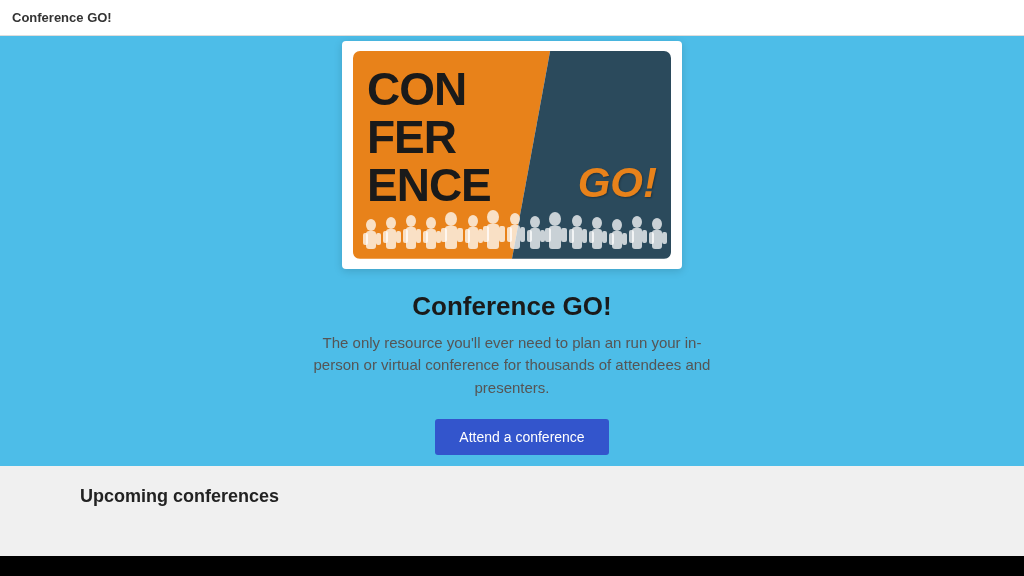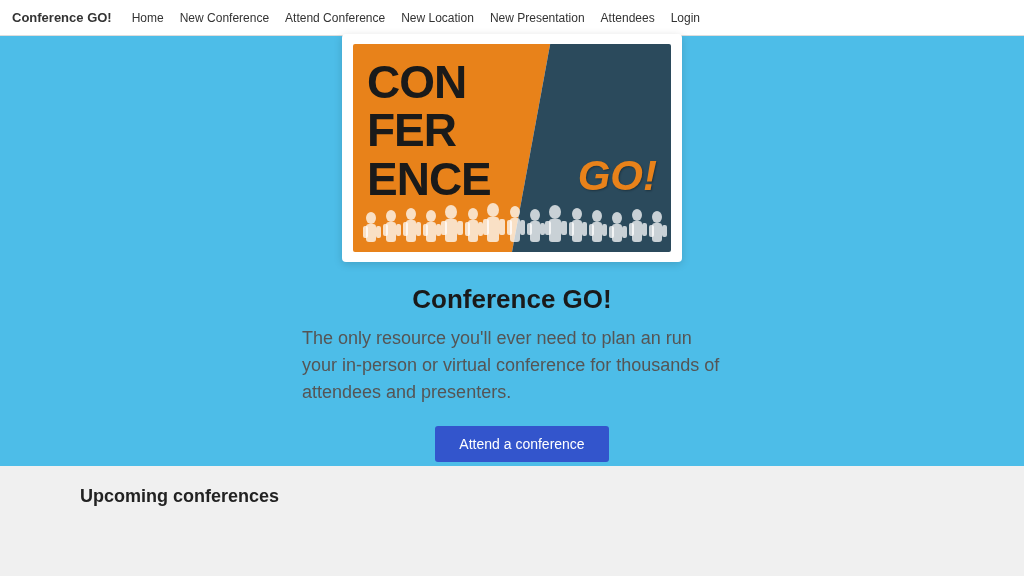--- a/index.html
+++ b/index.html
@@ -60,21 +60,21 @@
       justify-content: center;
       margin-bottom: 22px;
       box-shadow: 0 2px 8px rgba(0,0,0,0.15);
     }
 
     #logo-inner {
       width: 318px;
       height: 208px;
       position: relative;
       overflow: hidden;
-      border-radius: 2px;
+      border-radius: 7px;
     }
 
     
     .logo-orange {
       position: absolute;
       left: 0; top: 0;
       width: 100%; height: 100%;
       background: #e8821a;
       clip-path: polygon(0 0, 62% 0, 50% 100%, 0 100%);
     }
@@ -134,66 +134,57 @@
 
     
     #hero-title {
       font-size: 26px;
       font-weight: bold;
       color: #1a1a1a;
       margin-bottom: 10px;
     }
 
     #hero-subtitle {
-      font-size: 18px;
+      font-size: 15px;
       color: #555;
-      text-align: left;
+      text-align: center;
       max-width: 420px;
       line-height: 1.5;
       margin-bottom: 20px;
     }
 
     #attend-btn {
       background: #3355cc;
       color: #fff;
       border: none;
       padding: 10px 24px;
       font-size: 14px;
       border-radius: 3px;
       cursor: pointer;
       margin-left: 20px;
     }
 
     
     #bottom-section {
       background: #f0f0f0;
-      height: 110px;
+      height: 90px;
       padding: 20px 80px;
     }
 
     #upcoming-title {
       font-size: 18px;
       font-weight: bold;
       color: #222;
     }
   </style>
 </head>
 <body>
 
 <nav id="navbar">
   <span class="brand">Conference GO!</span>
-  <div class="nav-links">
-    <a>Home</a>
-    <a>New Conference</a>
-    <a>Attend Conference</a>
-    <a>New Location</a>
-    <a>New Presentation</a>
-    <a>Attendees</a>
-    <a>Login</a>
-  </div>
 </nav>
 
 <section id="hero">
   <div id="logo-card">
     <div id="logo-inner">
       <div class="logo-orange"></div>
       <div class="logo-teal"></div>
       <div class="logo-conf-text">CON<br>FER<br>ENCE</div>
       <div class="logo-go-text">GO!</div>
       <div class="logo-people">

